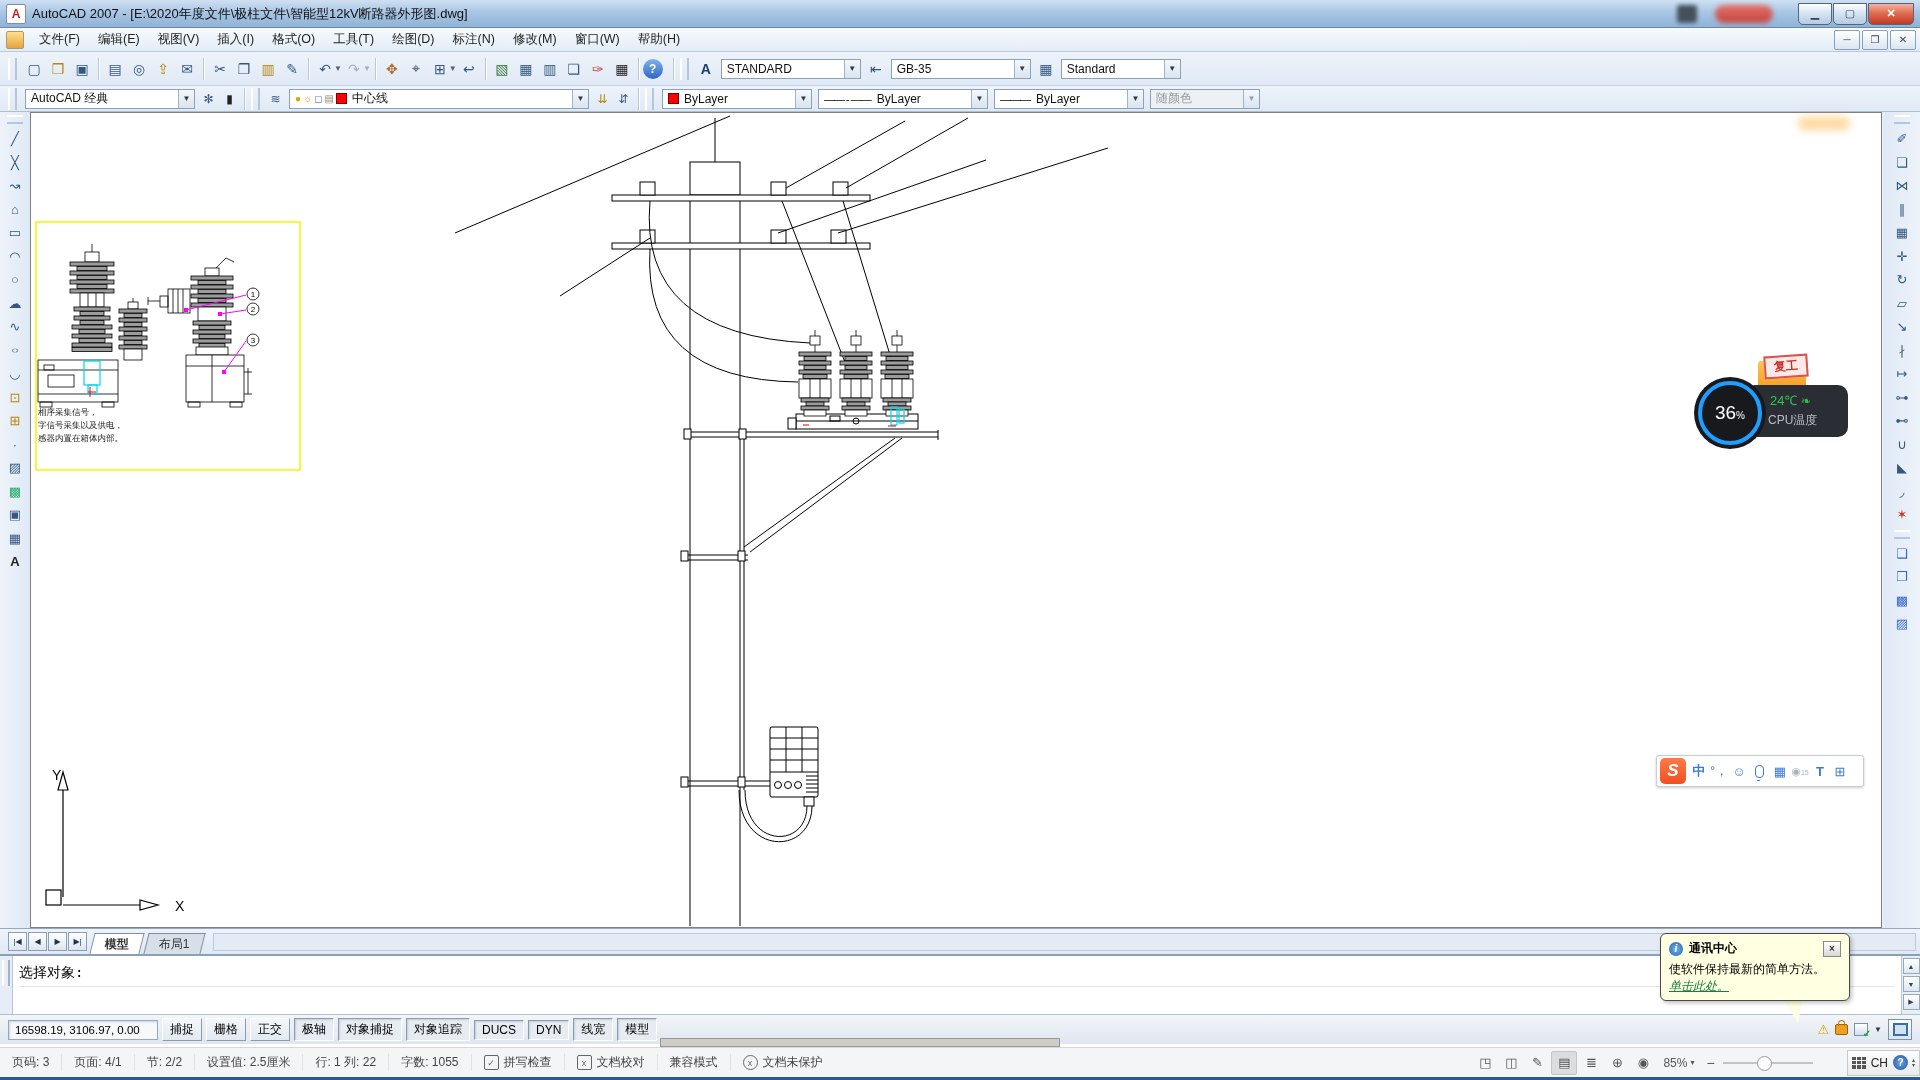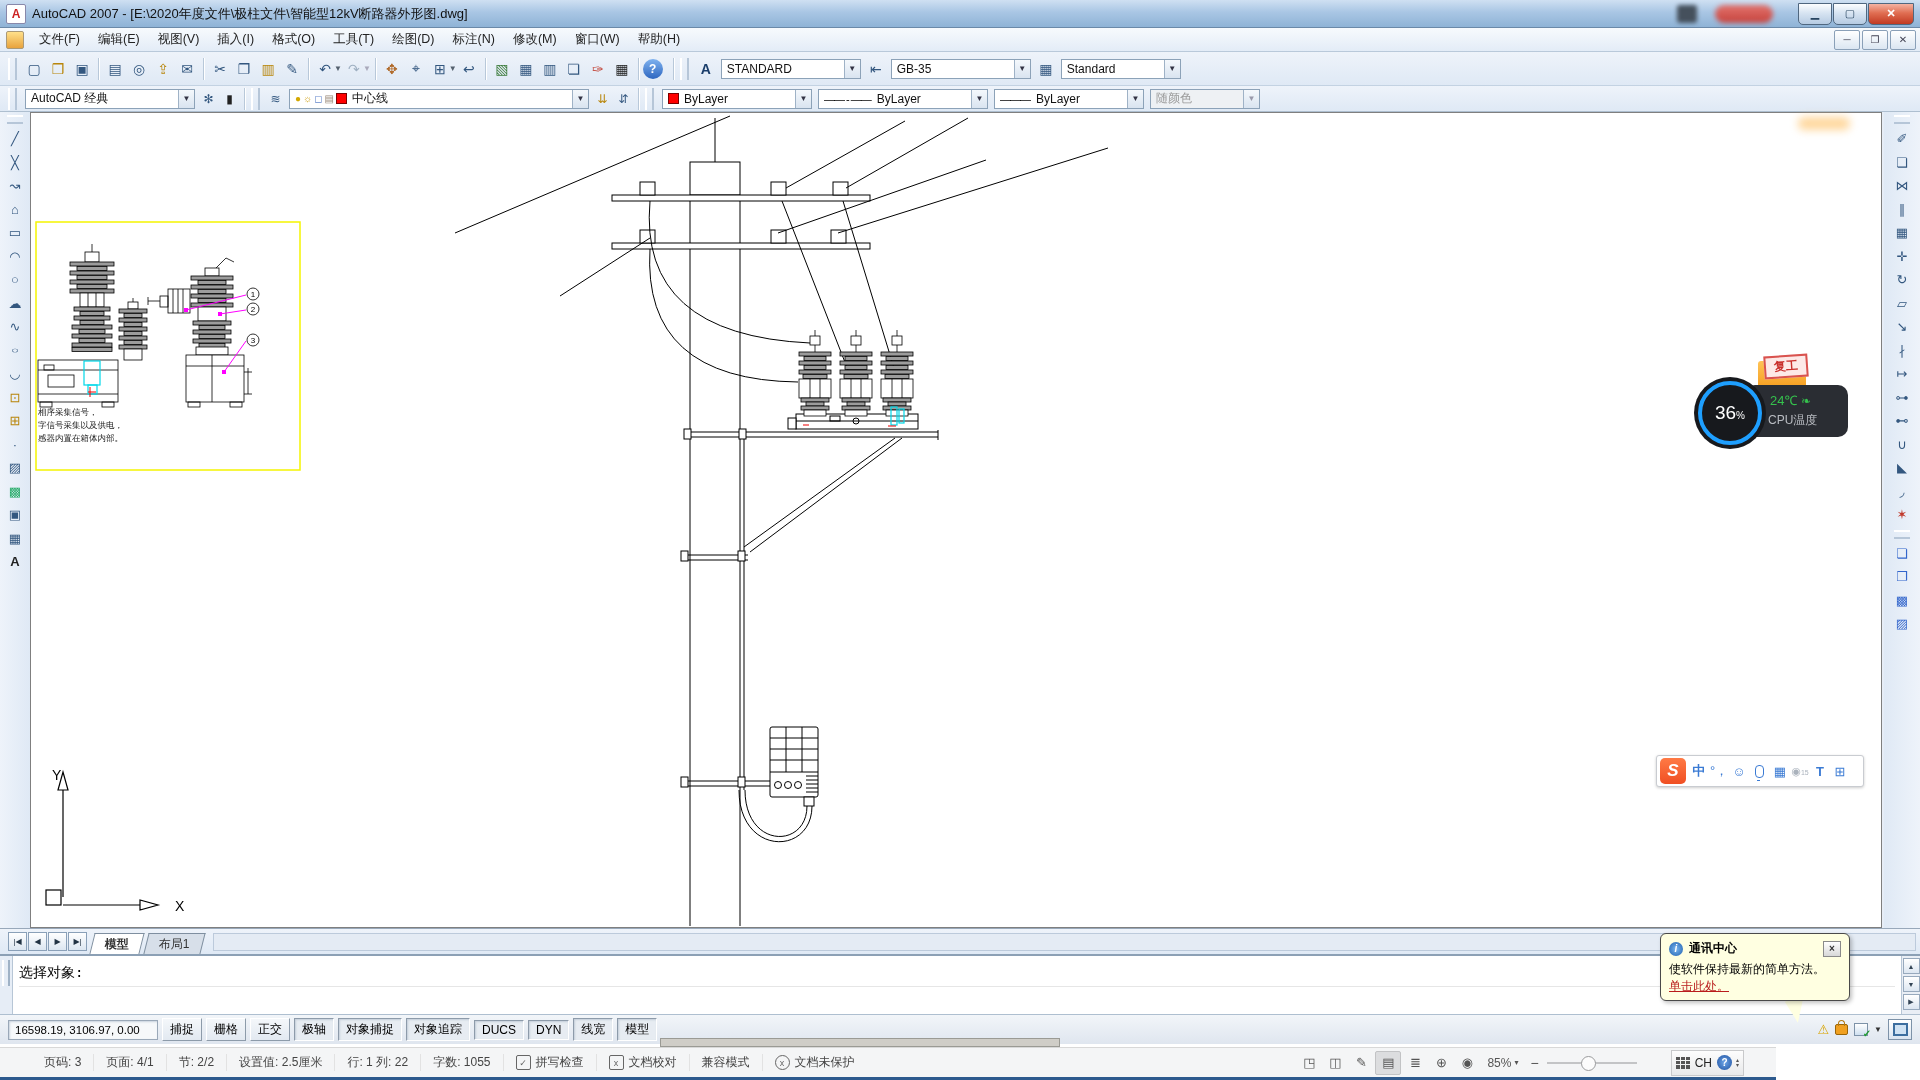--- a/index.html
+++ b/index.html
@@ -81,21 +81,21 @@
   .balloon{left:1660px;top:933px;width:190px;height:68px;background:#ffffe1;border:1px solid #4a4a4a;
     border-radius:6px;box-shadow:2px 2px 4px rgba(0,0,0,.25);padding:6px 8px;box-sizing:border-box;font-size:12px;}
   .balloon-tail{left:1788px;top:998px;width:0;height:0;border-left:6px solid transparent;border-right:14px solid transparent;
     border-top:24px solid #ffffe1;transform:rotate(-18deg);}
   .balloon-title{display:flex;align-items:center;font-weight:bold;color:#000;}
   .info-ic{width:14px;height:14px;border-radius:7px;background:radial-gradient(#7ab6ef,#1d5fae);color:#fff;
     font-size:10px;font-style:italic;font-weight:bold;display:flex;align-items:center;justify-content:center;margin-right:6px;}
   .balloon-close{margin-left:auto;width:16px;height:14px;border:1px solid #8a8a8a;background:linear-gradient(#fff,#d8d8d8);
     font-size:10px;display:flex;align-items:center;justify-content:center;color:#333;}
   .balloon-body{margin-top:4px;color:#000;}
-  .balloon-link{color:#b91c1c;text-decoration:underline;}
+  .balloon-link{color:#15803d;text-decoration:underline;font-style:italic;}
   .canvas-glow{left:1828px;top:117px;width:52px;height:13px;background:#ffb74d;border-radius:6px;filter:blur(4px);opacity:.55;}
   
   .tabbar{top:928px;left:0;width:1920px;height:26px;background:linear-gradient(#eef3fa,#dfe9f5);
     border-top:1px solid #98a8ba;display:flex;align-items:flex-end;padding-left:8px;box-sizing:border-box;}
   .tab-nav{display:flex;margin-bottom:3px;}
   .tab-nav span{width:17px;height:17px;border:1px solid #8aa0b8;background:linear-gradient(#fff,#dce6f1);
     font-size:8px;color:#234;display:flex;align-items:center;justify-content:center;margin-right:1px;}
   .tab{height:20px;padding:0 12px;font-size:12px;display:flex;align-items:center;border:1px solid #7f8fa0;
     border-bottom:none;background:#d7dfe9;color:#333;transform:skewX(-14deg);margin-left:4px;}
   .tab > span{transform:skewX(14deg);}
@@ -125,22 +125,22 @@
   .chk-ic{width:12px;height:11px;background:linear-gradient(#fff,#cfe0f0);border:1px solid #7d92a8;position:relative;margin-left:6px;}
   .chk-ic:after{content:"✓";position:absolute;right:-4px;bottom:-4px;color:#1d9a2f;font-size:10px;font-weight:bold;}
   .tray-dd{font-size:8px;color:#333;margin:0 6px;}
   .cleanbtn{width:22px;height:19px;border:1px solid #7d92a8;background:linear-gradient(#fff,#d9e4f0);
     display:flex;align-items:center;justify-content:center;}
   .cleanbtn i{display:block;width:11px;height:9px;border:2px solid #3c6e9f;background:#cfe2f3;}
   
   .fragment{top:1038px;left:660px;width:400px;height:9px;background:#cfcdc7;border:1px solid #9a9a94;box-sizing:border-box;}
   .fragment i{display:inline-block;width:56px;height:5px;background:#bdbbb4;margin:1px 4px;}
   
-  .wstatus{top:1047px;left:0;width:1776px;height:33px;background:#f4f5f6;border-top:1px solid #d8d8d8;
-    border-bottom:3px solid #2d5a8e;display:flex;align-items:center;padding:0 32px;box-sizing:border-box;
+  .wstatus{top:1047px;left:0;width:1920px;height:33px;background:#f4f5f6;border-top:1px solid #d8d8d8;
+    border-bottom:3px solid #2d5a8e;display:flex;align-items:center;padding:0 0;box-sizing:border-box;
     font-size:12px;color:#444;}
   .witem{padding:0 12px;white-space:nowrap;border-right:1px solid #e2e2e2;display:flex;align-items:center;}
   .wic{display:inline-flex;width:13px;height:13px;border:1.5px solid #666;border-radius:2px;font-size:9px;
     align-items:center;justify-content:center;margin-right:5px;color:#666;}
   .wic.round{border-radius:50%;}
   .wview{margin-left:auto;display:flex;align-items:center;}
   .wview .vic{width:24px;height:22px;display:flex;align-items:center;justify-content:center;font-size:13px;color:#555;margin-left:2px;border-radius:2px;}
   .wview .vic.sel{background:#dcdddf;border:1px solid #c2c3c5;}
   .wzoom{display:flex;align-items:center;margin-left:8px;color:#555;}
   .slider{width:90px;height:2px;background:#c3c4c6;margin:0 8px;position:relative;}

